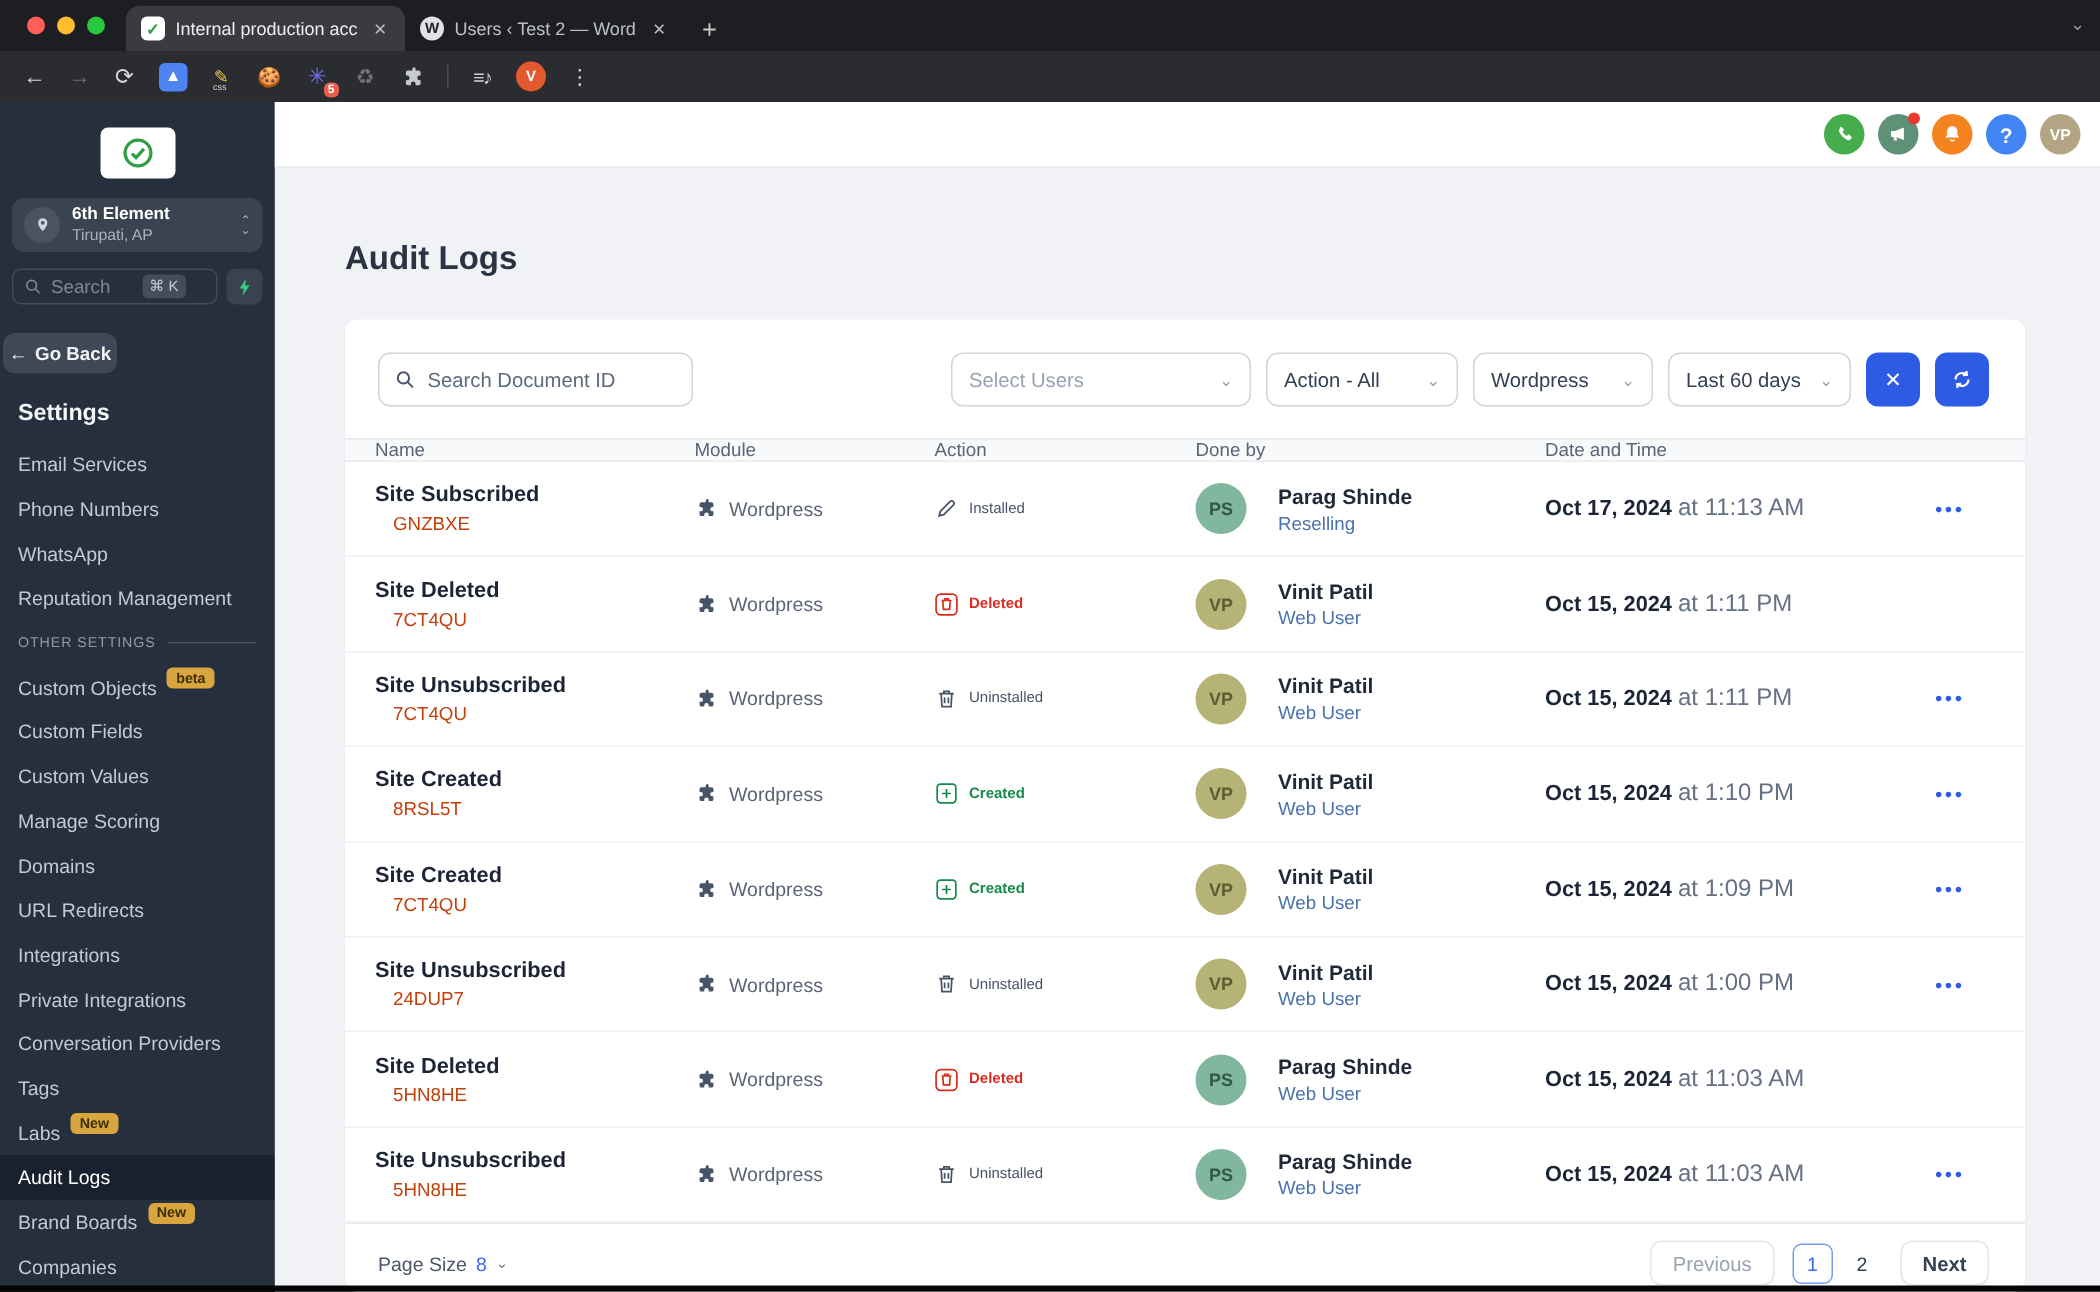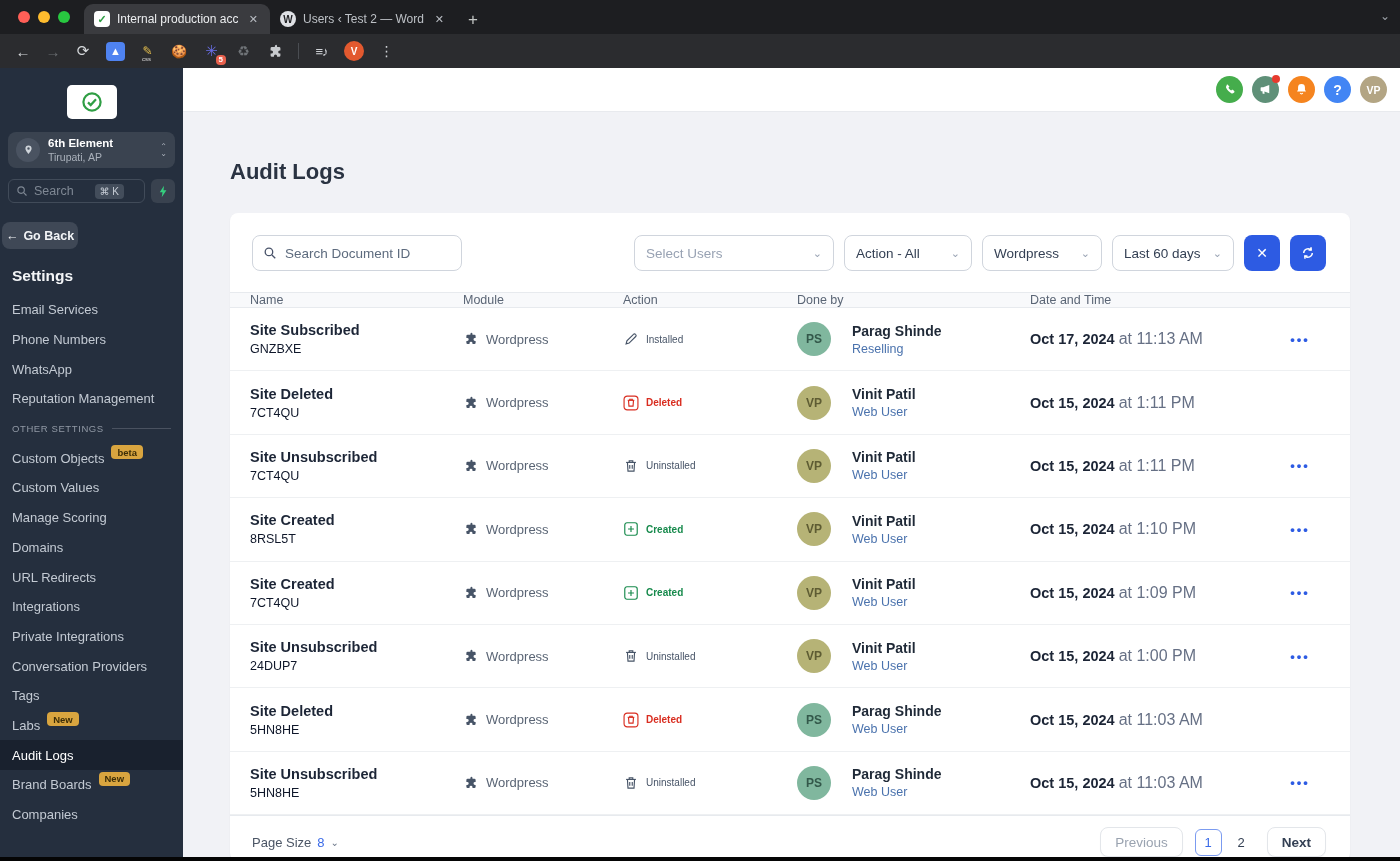--- a/index.html
+++ b/index.html
@@ -83,21 +83,21 @@
   .f-search span { color:#5d6b7e; font-size:13.5px; }
   .f-spacer { flex:1; }
   .dd { height:36px; border:1px solid #d0d5dd; border-radius:8px; display:flex; align-items:center; justify-content:space-between; padding:0 11px; font-size:13.5px; color:#344054; background:#fff; }
   .dd .chev { color:#98a2b3; font-size:11px; margin-left:8px; }
   .dd.placeholder { color:#98a2b3; }
   .dd.users{width:200px}.dd.action{width:128px}.dd.module{width:120px}.dd.range{width:122px}
   .sqbtn { width:36px; height:36px; border-radius:8px; background:#2d5be3; color:#fff; display:flex; align-items:center; justify-content:center; font-size:14px; }
   .thead { display:grid; grid-template-columns:213px 160px 174px 233px 240px 1fr; padding:0 20px; height:34px; align-items:center; background:#f8f9fb; border-top:1px solid #e7eaee; border-bottom:1px solid #e7eaee; font-size:12.5px; color:#5a6575; }
   .trow { display:grid; grid-template-columns:213px 160px 174px 233px 240px 1fr; padding:0 20px; height:63.4px; align-items:center; border-bottom:1px solid #eef0f2; }
   .cell-name .nm { font-size:14.5px; font-weight:bold; color:#1c2536; }
-  .cell-name .cd { font-size:12.5px; color:#0f172a; margin-top:4px; }
+  .cell-name .cd { font-size:12.5px; color:#c2410c; margin-top:4px;margin-left:12px; }
   .cell-mod { display:flex; align-items:center; gap:7px; color:#5a6575; font-size:13px; }
   .cell-mod svg { color:#475467; }
   .cell-act { display:flex; align-items:center; gap:7px; font-size:10px; }
   .act-installed,.act-uninstalled { color:#475467; }
   .act-deleted { color:#d92d20; font-weight:bold; }
   .act-created { color:#178a4c; font-weight:bold; }
   .cell-user { display:flex; align-items:center; gap:21px; }
   .uavatar { width:34px; height:34px; border-radius:50%; display:flex; align-items:center; justify-content:center; font-size:12px; font-weight:bold; flex:none; }
   .av-green { background:#80b79e; color:#33584a; }
   .av-olive { background:#b6b376; color:#5e5c33; }
@@ -303,20 +303,23 @@
   <div class="nav-sec">
     <span>OTHER SETTINGS</span>
           <i></i>
   </div>
 
   <div class="nav-item">
     <span>Custom Objects</span>
   <span class="badge">beta</span>
         </div>
 
+  <div class="nav-item">
+    <span>Custom Fields</span>
+  </div>
 
   <div class="nav-item">
     <span>Custom Values</span>
   </div>
 
   <div class="nav-item">
     <span>Manage Scoring</span>
   </div>
 
   <div class="nav-item">

